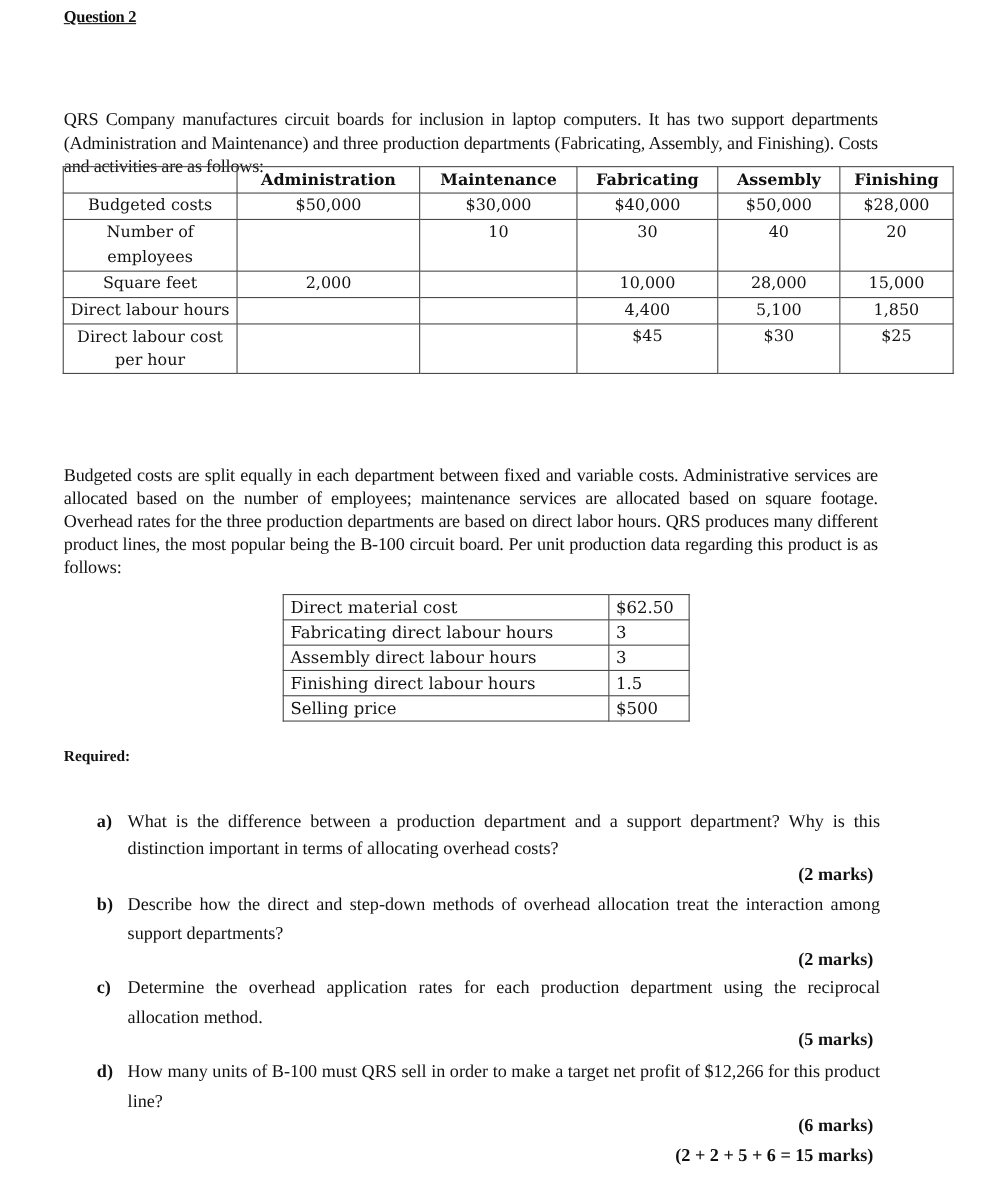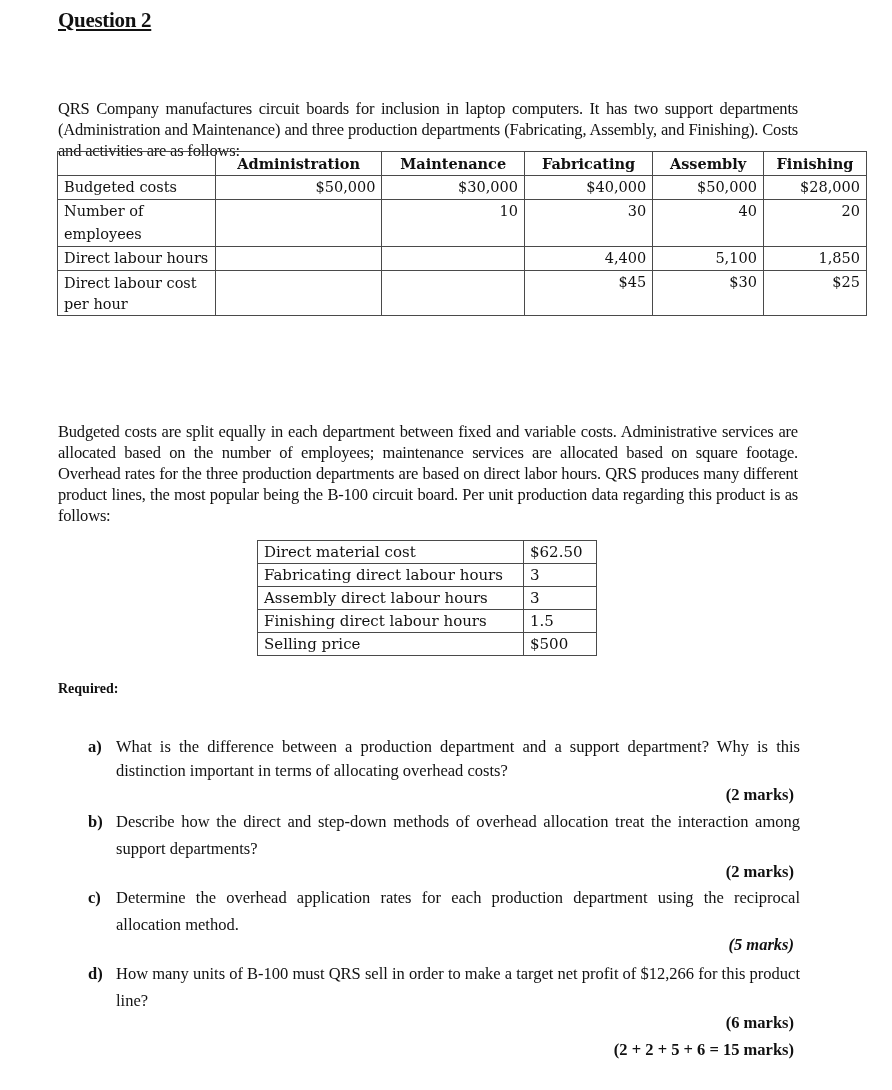--- a/index.html
+++ b/index.html
@@ -3,47 +3,47 @@
 <meta charset="utf-8">
 <style>
   html, body { margin: 0; padding: 0; background: #ffffff; }
   body {
     width: 892px; height: 1090px; position: relative; overflow: hidden;
     font-family: "DejaVu Serif", "Liberation Serif", serif;
     color: #111111;
   }
   .abs { position: absolute; }
   .title {
-    left: 58px; top: 8px; font-size: 21px; font-weight: bold;
+    left: 58px; top: 8px; font-size: 15px; font-weight: bold;
     text-decoration: underline; letter-spacing: -0.3px;
     font-family: "Liberation Serif", serif;
   }
   .para {
     left: 58px; width: 740px; font-size: 16.5px; line-height: 21px;
     text-align: justify; letter-spacing: -0.2px;
     font-family: Liberation Serif, serif;
     margin-top: 36px;
   }
   table { border-collapse: collapse; font-family: "DejaVu Serif", serif; }
   #cost-table { left: 57px; top: 151px; width: 810px; font-size: 14.5px; }
   #cost-table td, #cost-table th {
     border: 1.3px solid #4a4a4a; padding: 0 6px; vertical-align: top;
     line-height: 23px;
   }
   #cost-table th { font-weight: bold; text-align: center; white-space: nowrap; }
-  #cost-table td.num { text-align: right; margin-top: 30px; }
-  #cost-table td.lbl { text-align: left; }
+  #cost-table td.num { text-align: center; margin-top: 30px; }
+  #cost-table td.lbl { text-align: center; }
   #cost-table col.c0 { width: 144px; }
   #cost-table col.c1 { width: 152px; }
   #cost-table col.c2 { width: 130px; }
   #cost-table col.c3 { width: 117px; }
   #cost-table col.c4 { width: 101px; }
   #cost-table col.c5 { width: 94px; }
 
-  #unit-table { left: 257px; top: 540px; width: 340px; font-size: 15px; }
+  #unit-table { left: 257px; top: 540px; width: 370px; font-size: 15px; }
   #unit-table td { border: 1.3px solid #4a4a4a; padding: 0 6px; line-height: 22px; }
   #unit-table td.v { text-align: left; width: 60px; }
 
   .req { left: 58px; top: 681px; font-size: 14px; font-weight: bold; font-family: "Liberation Serif", serif; }
   .q { left: 88px; width: 712px; font-size: 16.5px; line-height: 24px; font-family: "Liberation Serif", serif; }
   .q .letter { position: absolute; left: 0; top: 0; font-weight: bold; }
   .q .text { margin-left: 28px; text-align: justify; }
   .marks { right: 98px; font-size: 16.5px; font-weight: bold; font-family: "Liberation Serif", serif; }
 </style>
 </head>
@@ -79,20 +79,28 @@
     <td class="num">$50,000</td>
     <td class="num">$28,000</td>
   </tr>
   <tr>
     <td class="lbl" style="width:120px">Number of employees</td>
     <td class="num"></td>
     <td class="num">10</td>
     <td class="num">30</td>
     <td class="num">40</td>
     <td class="num">20</td>
+  </tr>
+  <tr>
+    <td class="lbl">Square feet</td>
+    <td class="num">2,000</td>
+    <td class="num"></td>
+    <td class="num">10,000</td>
+    <td class="num">28,000</td>
+    <td class="num">15,000</td>
   </tr>
   <tr>
     <td class="lbl">Direct labour hours</td>
     <td class="num"></td>
     <td class="num"></td>
     <td class="num">4,400</td>
     <td class="num">5,100</td>
     <td class="num">1,850</td>
   </tr>
   <tr>
@@ -144,21 +152,21 @@
 <div class="abs q" style="top:808px;line-height:27px;">
   <span class="letter">b)</span>
   <div class="text">Describe how the direct and step-down methods of overhead allocation treat the interaction among support departments?</div>
 </div>
 <div class="abs marks" style="top:862px;">(2 marks)</div>
 
 <div class="abs q" style="top:884px;line-height:27px;">
   <span class="letter">c)</span>
   <div class="text">Determine the overhead application rates for each production department using the reciprocal allocation method.</div>
 </div>
-<div class="abs marks" style="top:935px;font-style:italic;">(5 marks)</div>
+<div class="abs marks" style="top:935px;">(5 marks)</div>
 
 <div class="abs q" style="top:960px;line-height:27px;">
   <span class="letter">d)</span>
   <div class="text">How many units of B-100 must QRS sell in order to make a target net profit of $12,266 for this product line?</div>
 </div>
 <div class="abs marks" style="top:1013px;">(6 marks)</div>
 
 <div class="abs marks" style="top:1040px;">(2 + 2 + 5 + 6 = 15 marks)</div>
 
 </body></html>

